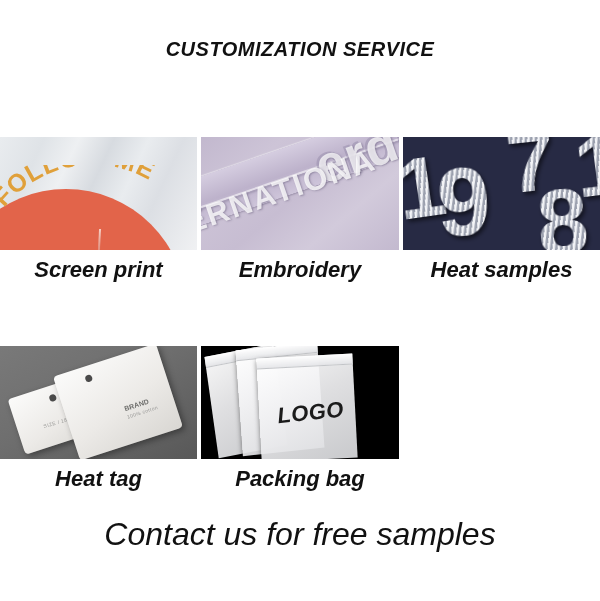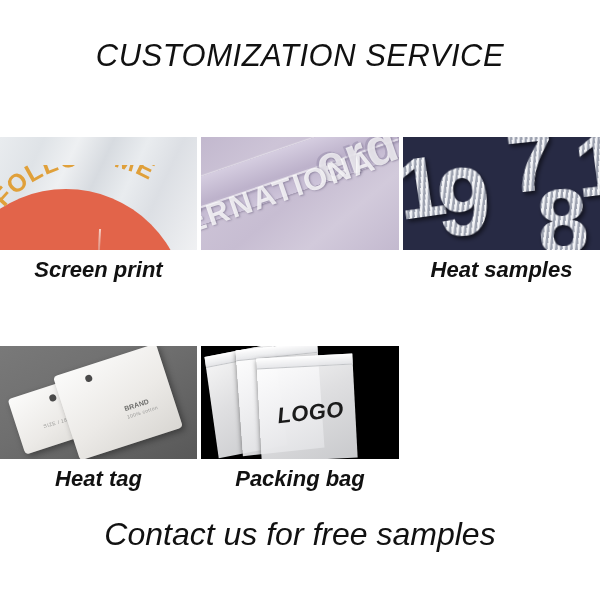--- a/index.html
+++ b/index.html
@@ -20,22 +20,22 @@
     background: #ffffff;
   }
 
   
   .header-title {
     position: absolute;
     top: 38px;
     left: 0;
     width: 600px;
     text-align: center;
-    font-size: 31px;
-    font-weight: normal;
+    font-size: 20px;
+    font-weight: bold;
     font-style: italic;
     letter-spacing: 0.5px;
     color: #111111;
     font-family: "Liberation Sans", sans-serif;
   }
 
   
   .grid {
     position: absolute;
     top: 137px;
@@ -381,20 +381,21 @@
         <div class="cell-label">Screen print</div>
       </div>
 
       <div class="cell">
         <div class="thumb t-embroidery">
           <div class="emb-band"></div>
           <div class="emb-line"></div>
           <div class="emb-top">erdi</div>
           <div class="emb-bottom">ERNATIONA</div>
         </div>
+        <div class="cell-label">Embroidery</div>
       </div>
 
       <div class="cell">
         <div class="thumb t-heat">
           <div class="hchar h1">1</div>
           <div class="hchar h2">9</div>
           <div class="hchar h3">7</div>
           <div class="hchar h4">8</div>
           <div class="hchar h5">1</div>
         </div>

